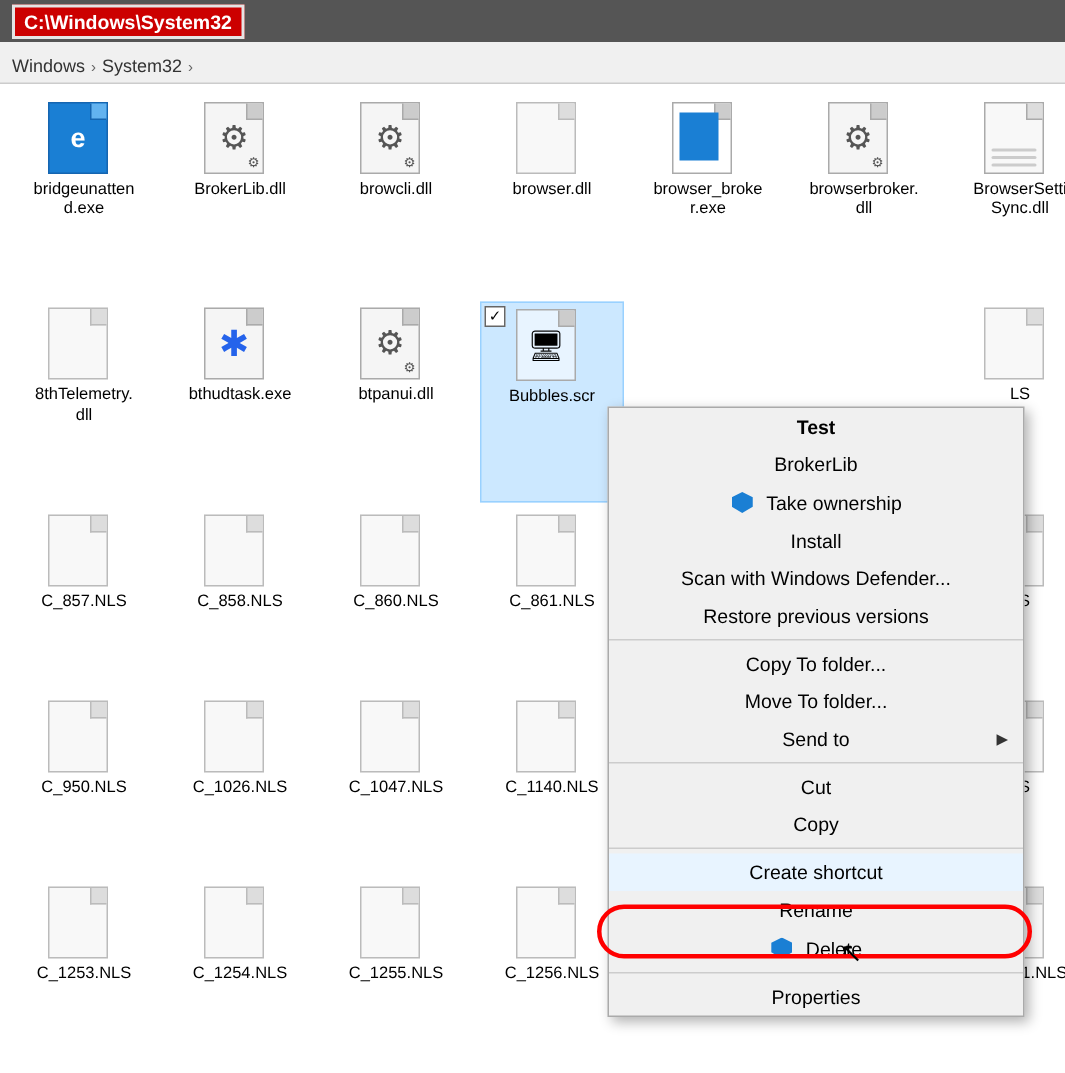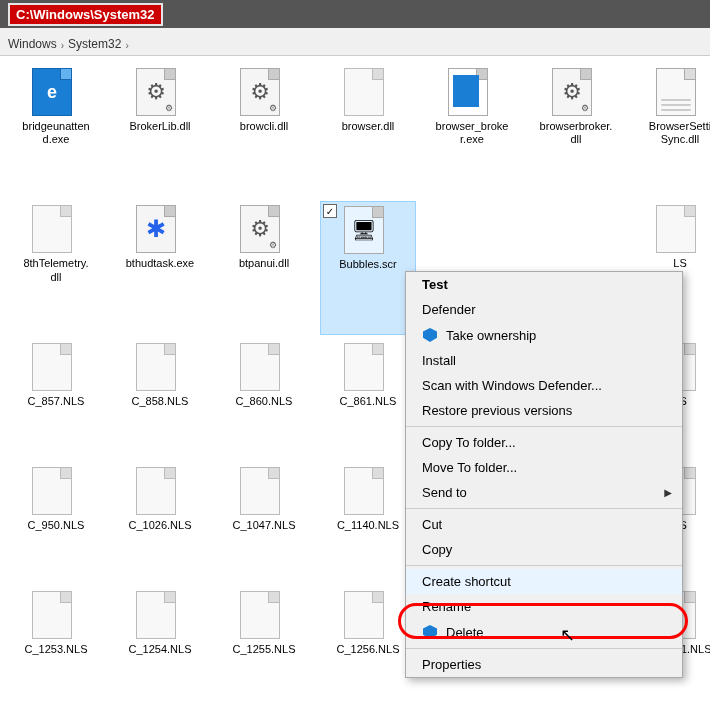--- a/index.html
+++ b/index.html
@@ -199,27 +199,28 @@
       top: 215px;
       left: 405px;
       width: 278px;
       background: #f0f0f0;
       border: 1px solid #aaa;
       box-shadow: 3px 3px 8px rgba(0,0,0,0.3);
       z-index: 100;
       font-size: 13px;
     }
     .ctx-item {
-      padding: 5px 16px;
+      padding: 5px 0;
       cursor: pointer;
       display: flex;
       align-items: center;
       gap: 8px;
       color: #000;
       position: relative;
+      justify-content: center;
     }
     .ctx-item.bold-item {
       font-weight: bold;
     }
     .ctx-separator {
       height: 1px;
       background: #ccc;
       margin: 3px 0;
     }
     .ctx-item .arrow {
@@ -561,21 +562,21 @@
     </div>
     <div class="file-label">C_1361.NLS</div>
   </div>
 
   <div class="context-menu">
 
     <div class="ctx-item bold-item">
       <span>Test</span>
     </div>
     <div class="ctx-item">
-      <span>Defender</span>
+      <span>BrokerLib</span>
     </div>
     <div class="ctx-item">
       <span class="icon-sm">
         <div class="shield-icon"></div>
       </span>
       <span>Take ownership</span>
     </div>
     <div class="ctx-item">
       <span>Install</span>
     </div>

